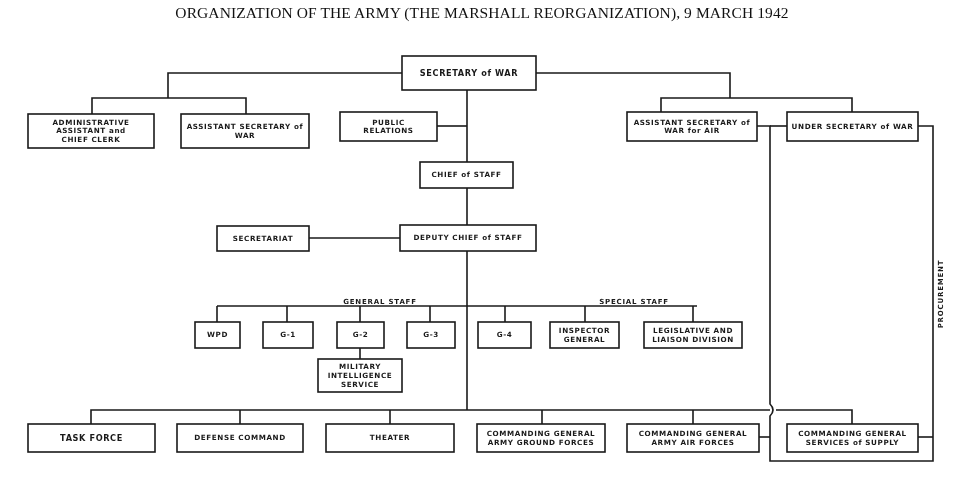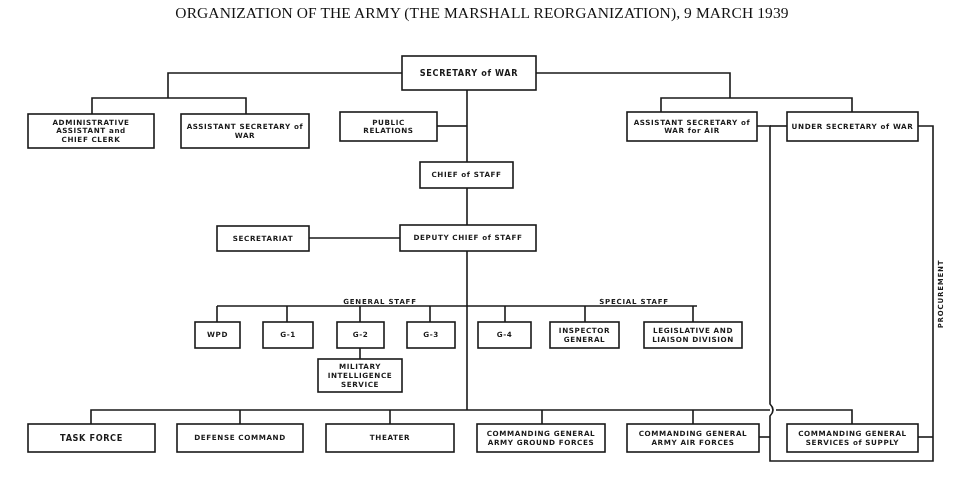--- a/index.html
+++ b/index.html
@@ -11,21 +11,21 @@
     svg { position: absolute; left: 0; top: 0; }
     .box { fill: #ffffff; stroke: #1a1a1a; stroke-width: 1.6; }
     .line { stroke: #1a1a1a; stroke-width: 1.6; fill: none; }
     .lbl { font-family: "DejaVu Sans", sans-serif; font-size: 7.2px; font-weight: bold; fill: #1a1a1a; text-anchor: middle; letter-spacing: 0.6px; }
     .lbl-big { font-size: 8.2px; }
     .grp { font-family: "DejaVu Sans", sans-serif; font-size: 7px; font-weight: bold; fill: #1a1a1a; text-anchor: middle; letter-spacing: 0.8px; }
   </style>
 </head>
 <body>
 
-<div class="title">ORGANIZATION OF THE ARMY (THE MARSHALL REORGANIZATION), 9 MARCH 1939</div>
+<div class="title">ORGANIZATION OF THE ARMY (THE MARSHALL REORGANIZATION), 9 MARCH 1942</div>
 
 <svg width="964" height="482" viewBox="0 0 964 482">
   <g id="lines">
 
     <path class="line" d="M402,73 H168 V98"></path>
     <path class="line" d="M92,114 V98 H246 V114"></path>
 
     <path class="line" d="M536,73 H730 V98"></path>
     <path class="line" d="M661,112 V98 H852 V112"></path>
 

